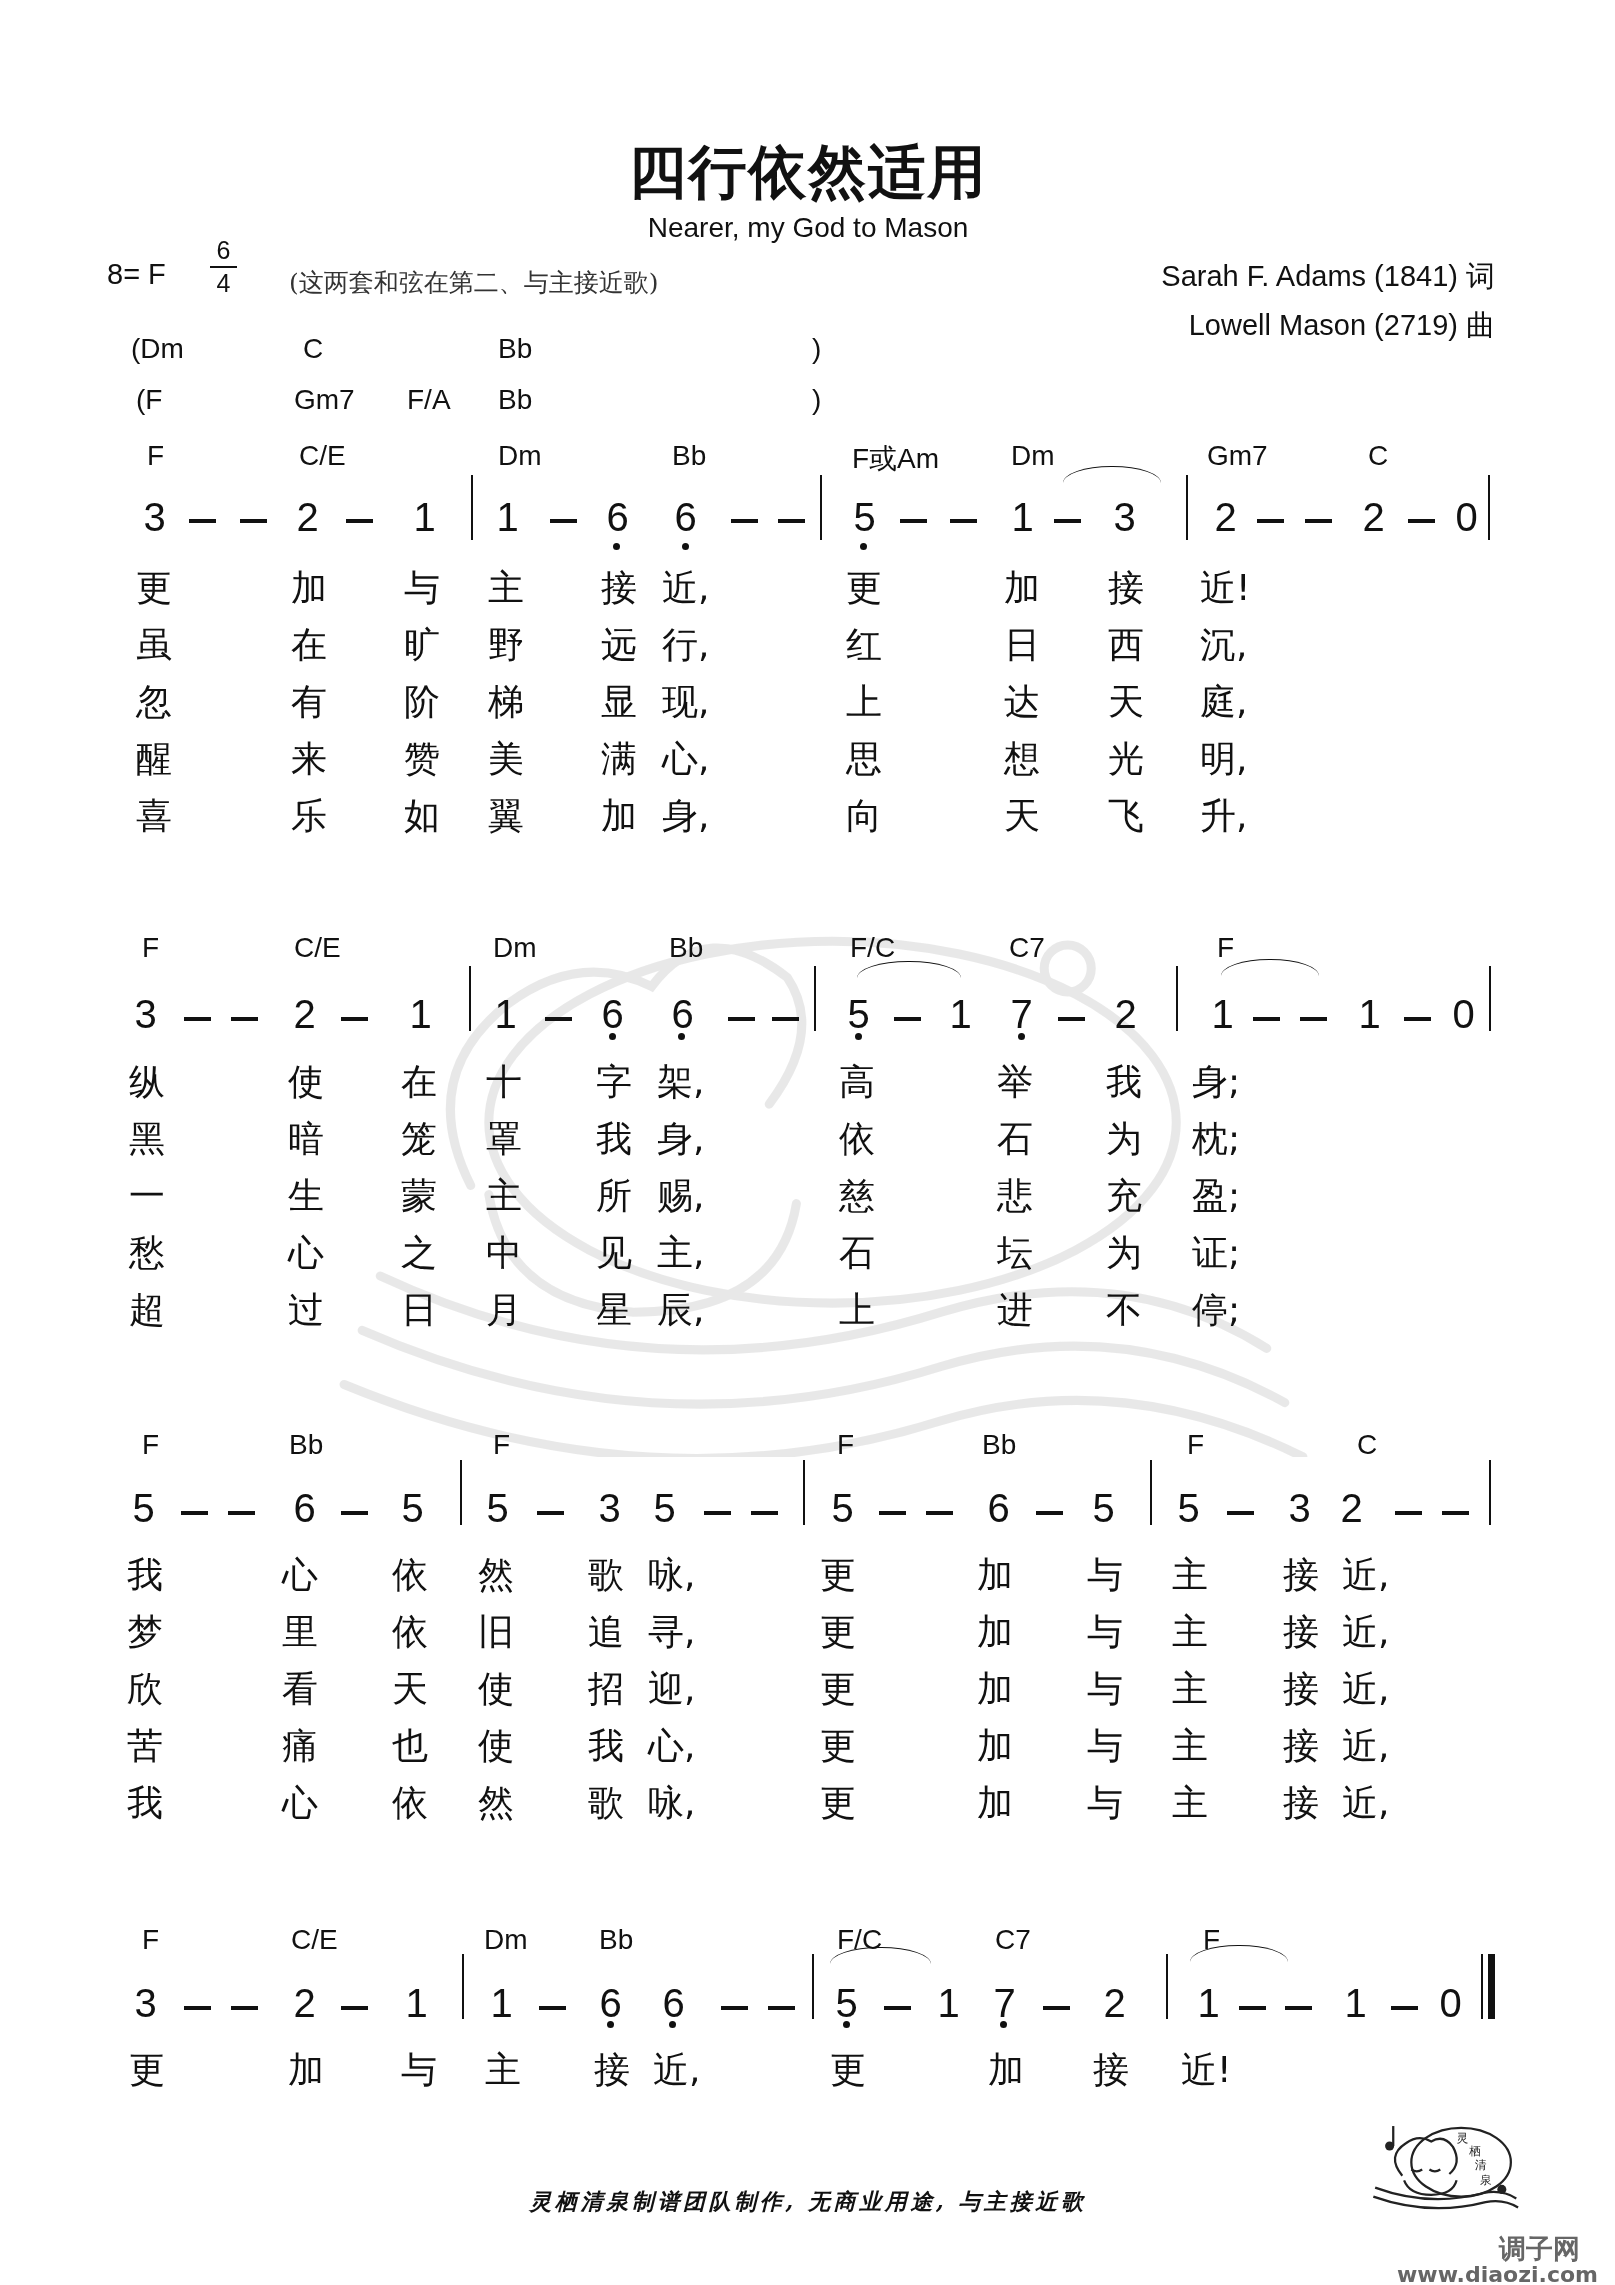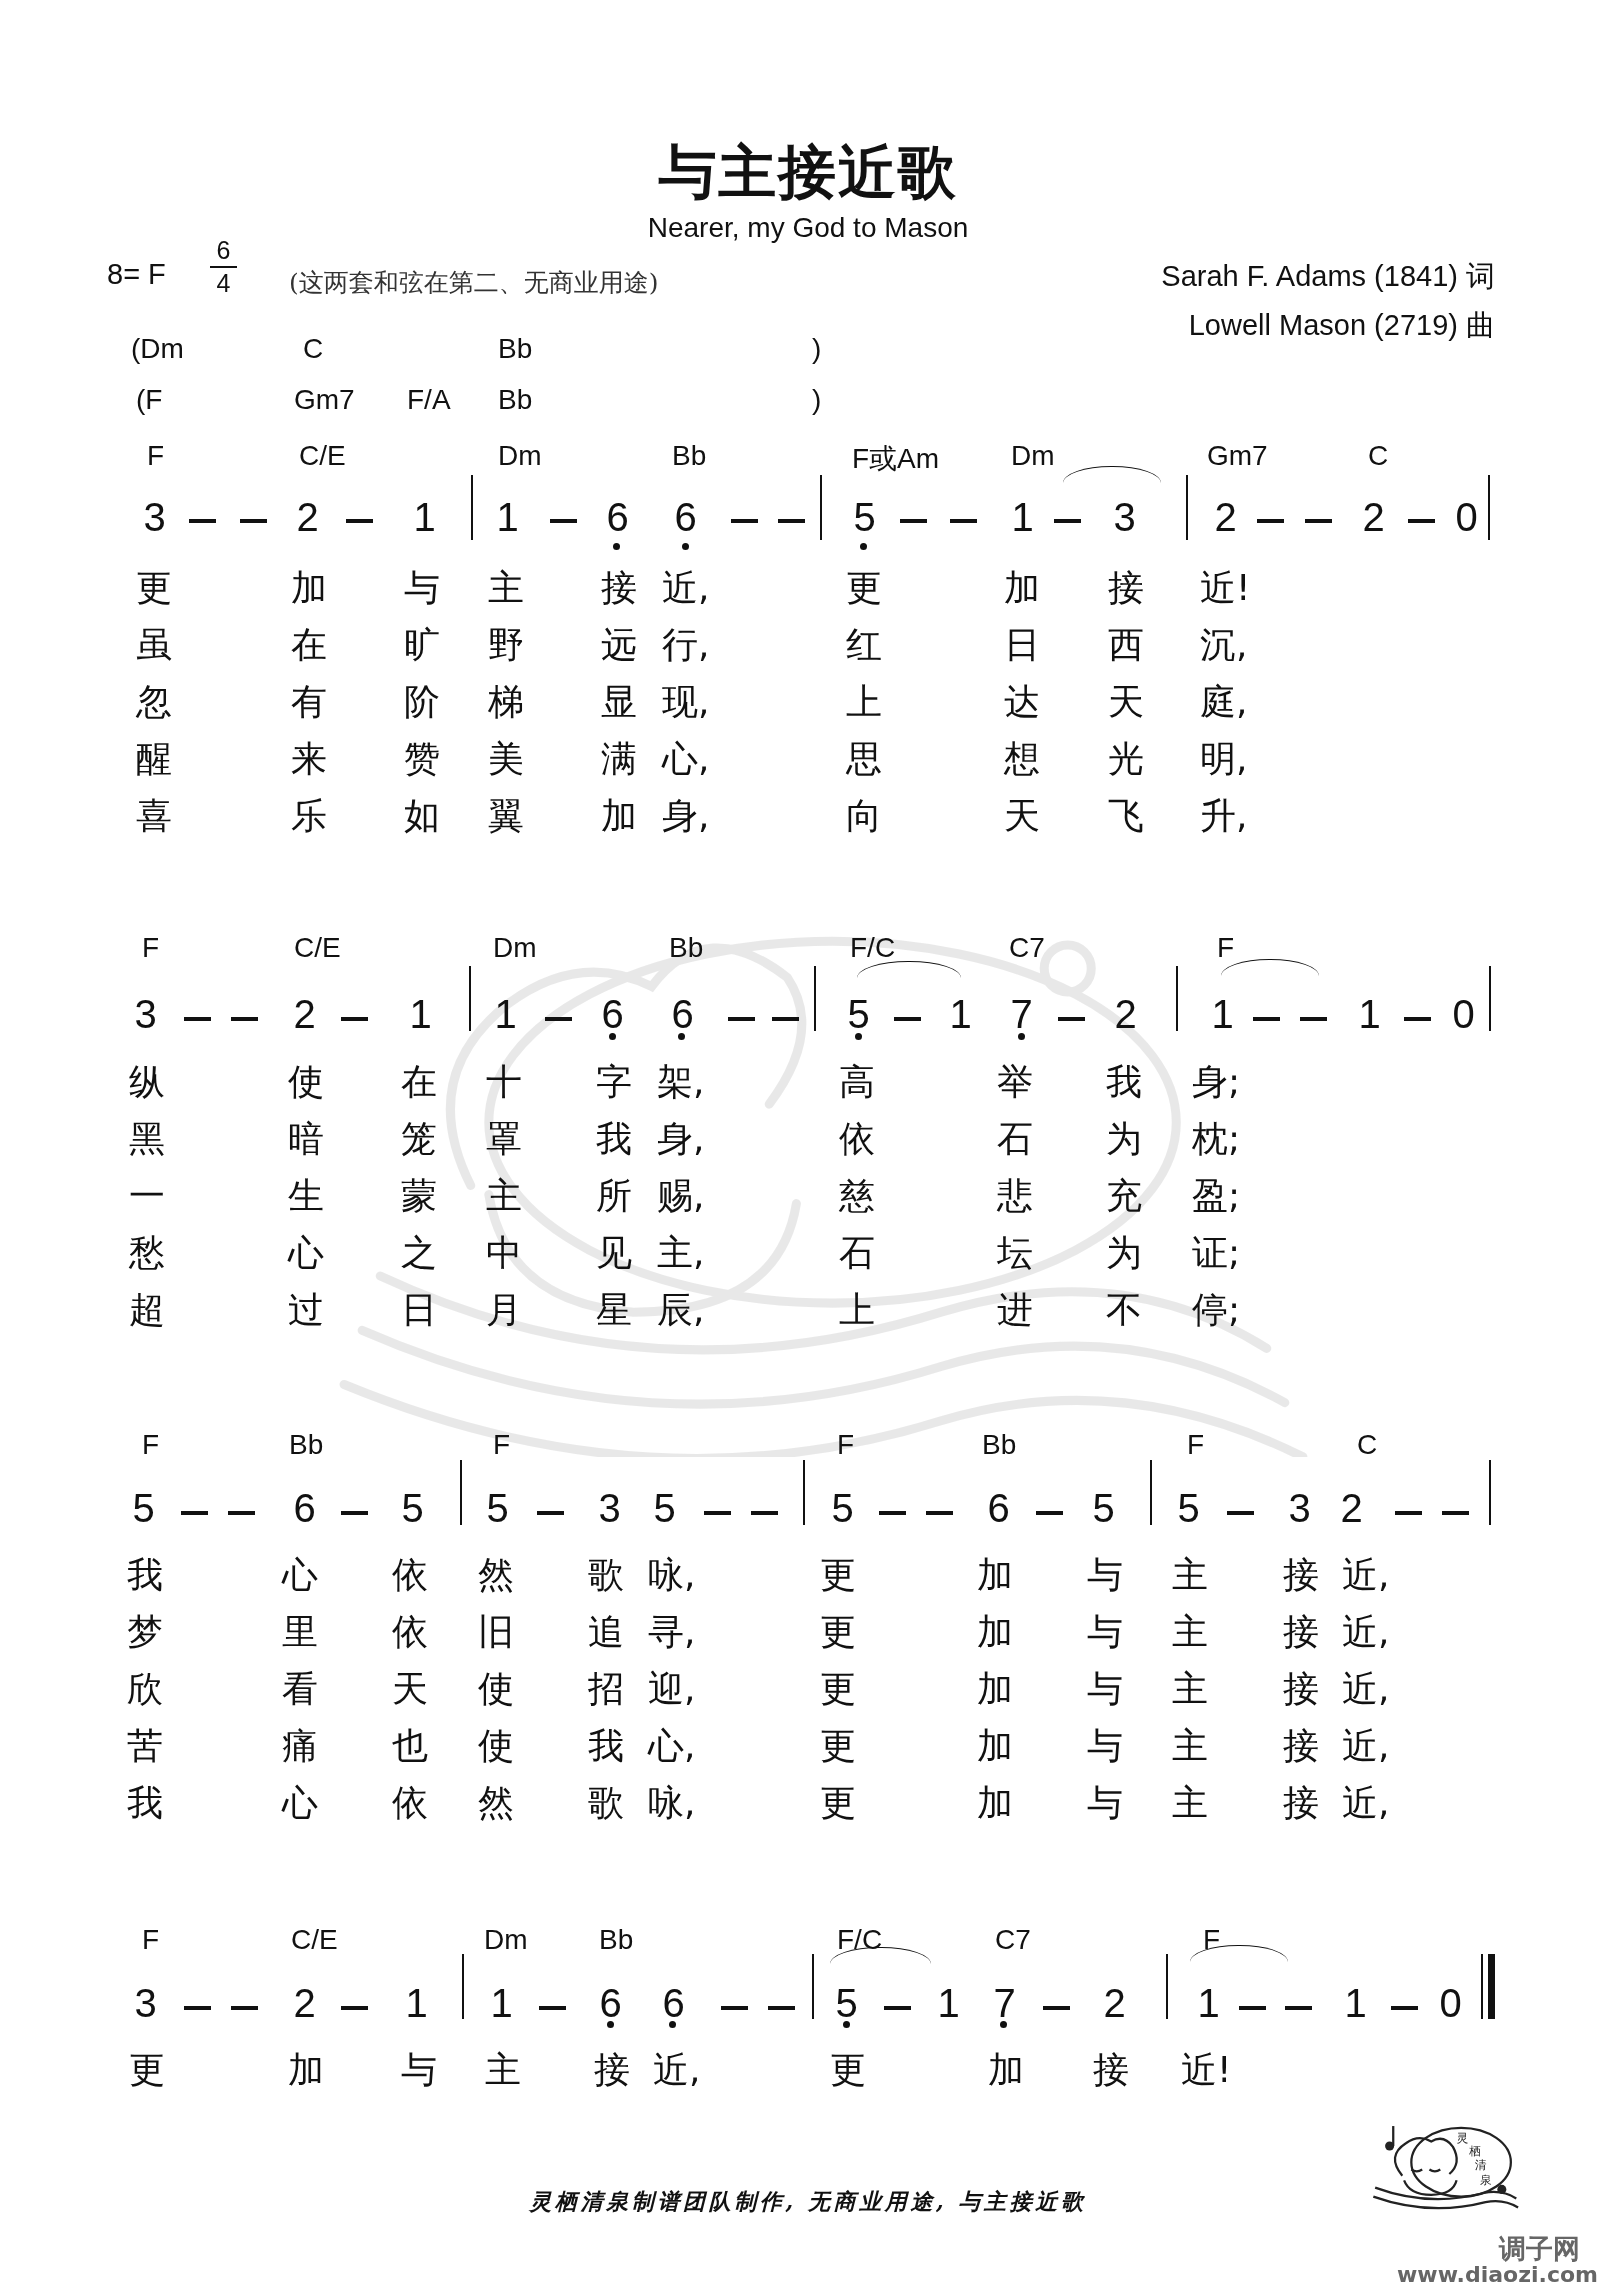--- a/index.html
+++ b/index.html
@@ -38,29 +38,29 @@
     font-size: 22px; font-weight: bold; font-style: italic; letter-spacing: 3.6px;
     font-family: "DejaVu Serif", serif;
   }
   .site-cn { right: 36px; top: 2231px; font-size: 27px; font-weight: bold; color: #666; }
   .site-url { right: 18px; top: 2262px; font-size: 22px; font-weight: bold; color: #666; font-family: "DejaVu Sans", sans-serif; }
   .watermark { left: 326px; top: 896px; opacity: 0.13; }
 </style>
 </head>
 <body>
 
-<div class="abs title">与主接近歌</div>
+<div class="abs title">四行依然适用</div>
 <div class="abs subtitle">Nearer, my God to Mason</div>
 <div class="abs key">8=  F</div>
 <div class="abs timesig">
   <span>6</span>
   <span class="bar"></span>
   <span>4</span>
 </div>
-<div class="abs note-text">(这两套和弦在第二、无商业用途)</div>
+<div class="abs note-text">(这两套和弦在第二、与主接近歌)</div>
 <div class="abs author" style="top:257px">Sarah F. Adams (1841) 词</div>
 <div class="abs author" style="top:306px">Lowell Mason (2719) 曲</div>
 
 <div class="abs alt-row" style="left:131px;top:333px">(Dm</div>
 <div class="abs alt-row" style="left:303px;top:333px">C</div>
 <div class="abs alt-row" style="left:498px;top:333px">Bb</div>
 <div class="abs alt-row" style="left:812px;top:333px">)</div>
 <div class="abs alt-row" style="left:136px;top:384px">(F</div>
 <div class="abs alt-row" style="left:294px;top:384px">Gm7</div>
 <div class="abs alt-row" style="left:407px;top:384px">F/A</div>

